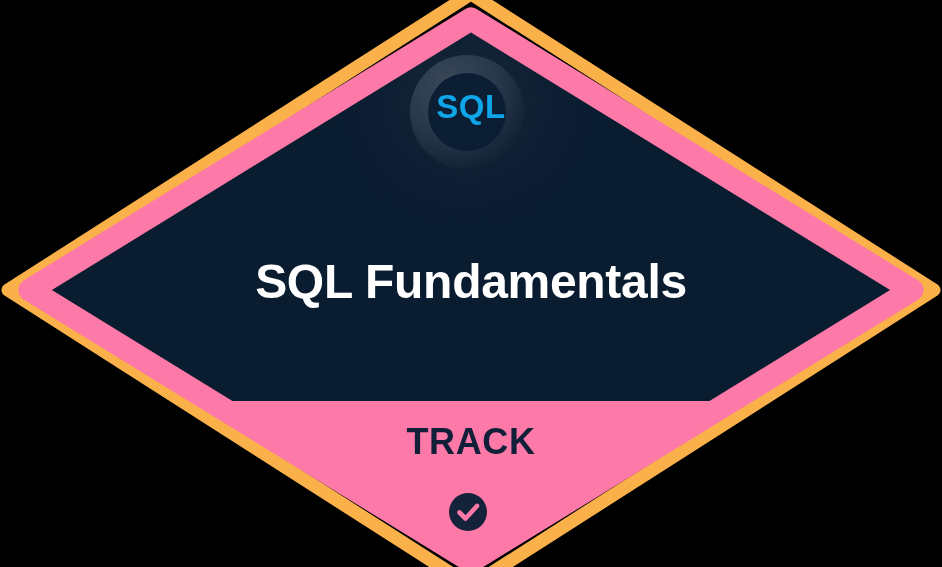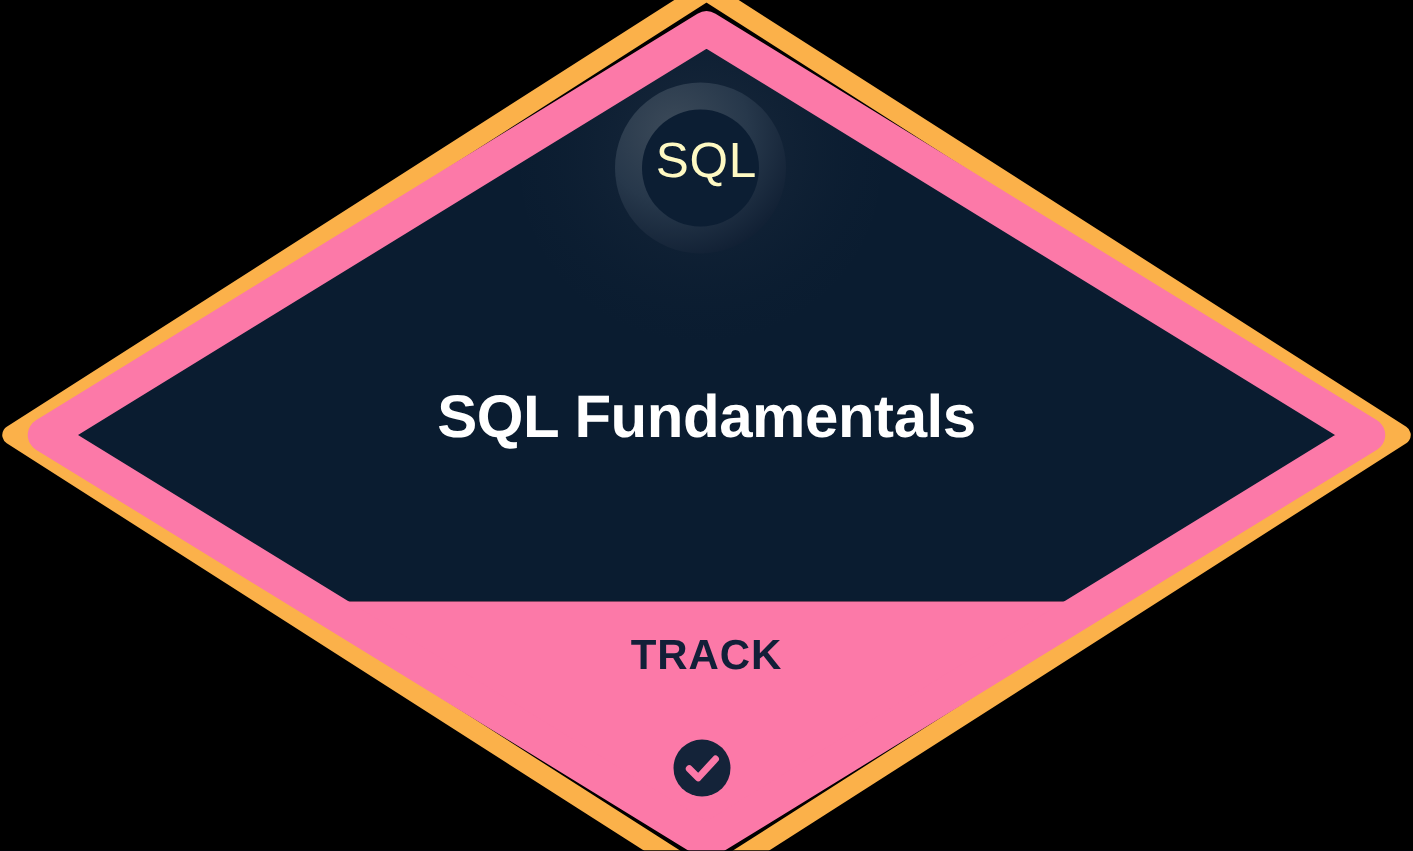--- a/index.html
+++ b/index.html
@@ -28,36 +28,36 @@
   .overlay {
     position: absolute;
     left: 0;
     width: 942px;
     text-align: center;
     pointer-events: none;
   }
   #sql-chip-label {
     top: 90px;
     font-size: 33px;
-    font-weight: normal;
-    color: #fef9c3;
+    font-weight: bold;
+    color: #0ea5e9;
     letter-spacing: 0.5px;
     line-height: 1;
   }
   #track-title {
     top: 256px;
-    font-size: 40px;
+    font-size: 48px;
     font-weight: bold;
     color: #ffffff;
     letter-spacing: -0.3px;
     line-height: 1.1;
   }
   #status-text {
     top: 420px;
-    font-size: 28px;
+    font-size: 36px;
     font-weight: bold;
     color: #121f38;
     letter-spacing: 0.6px;
     line-height: 1.2;
   }
   #status-text .line { display: block; }
 </style>
 </head>
 <body>
 

